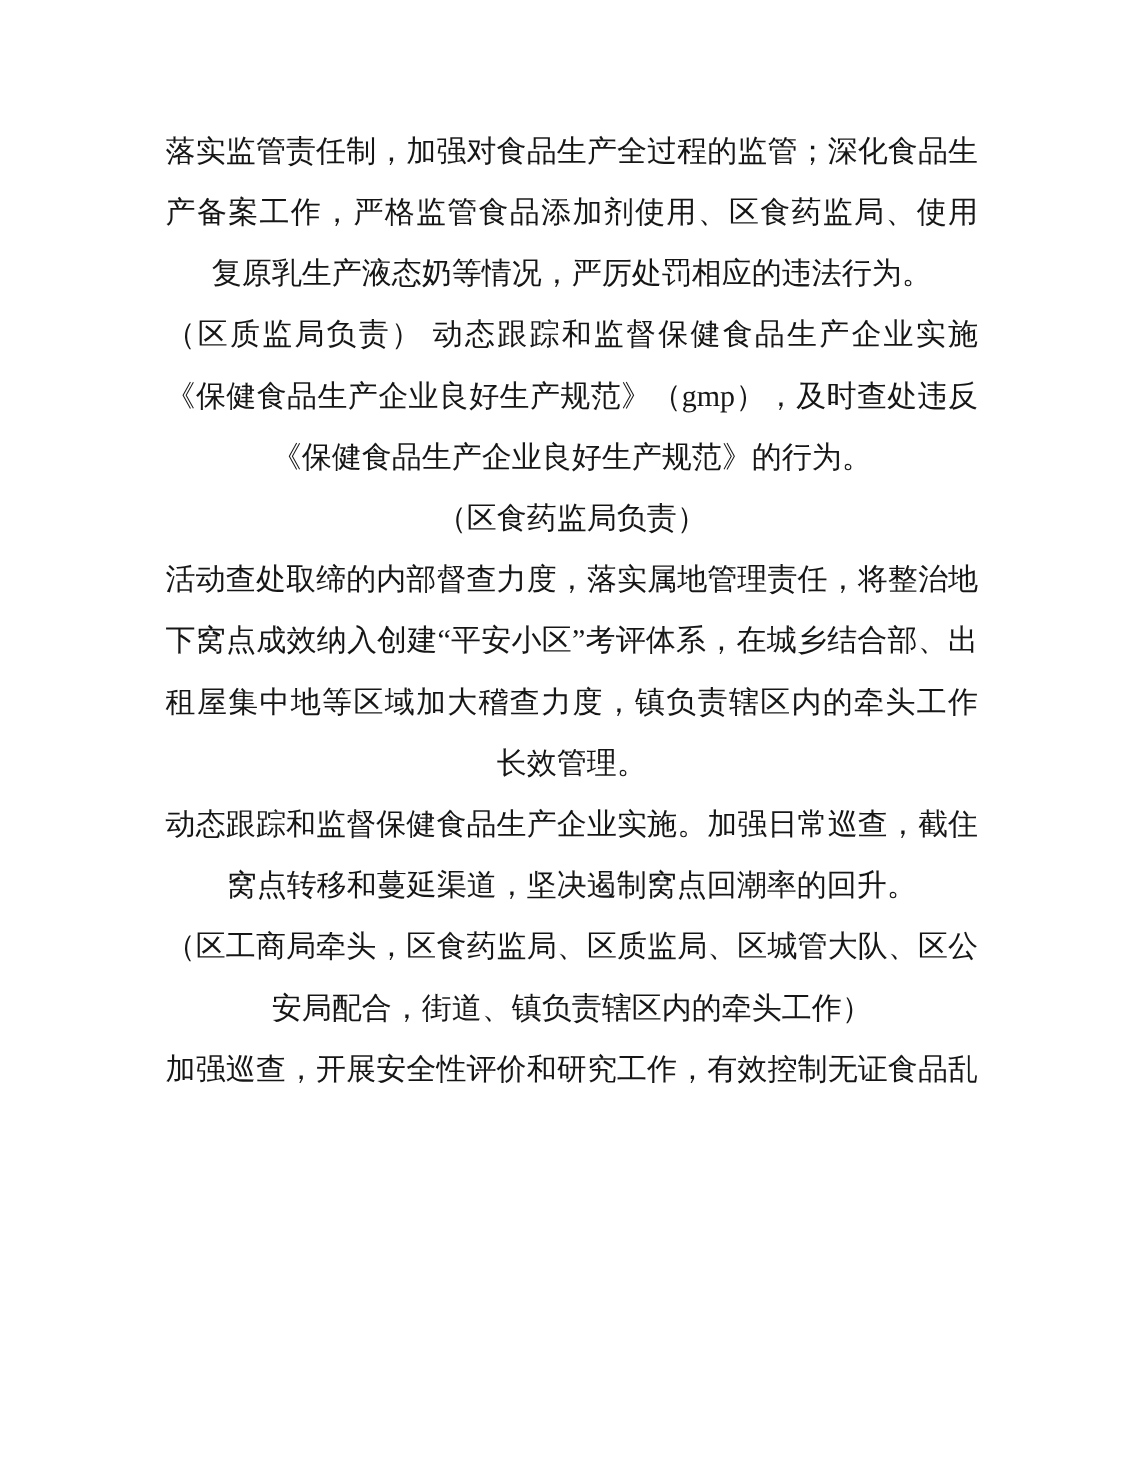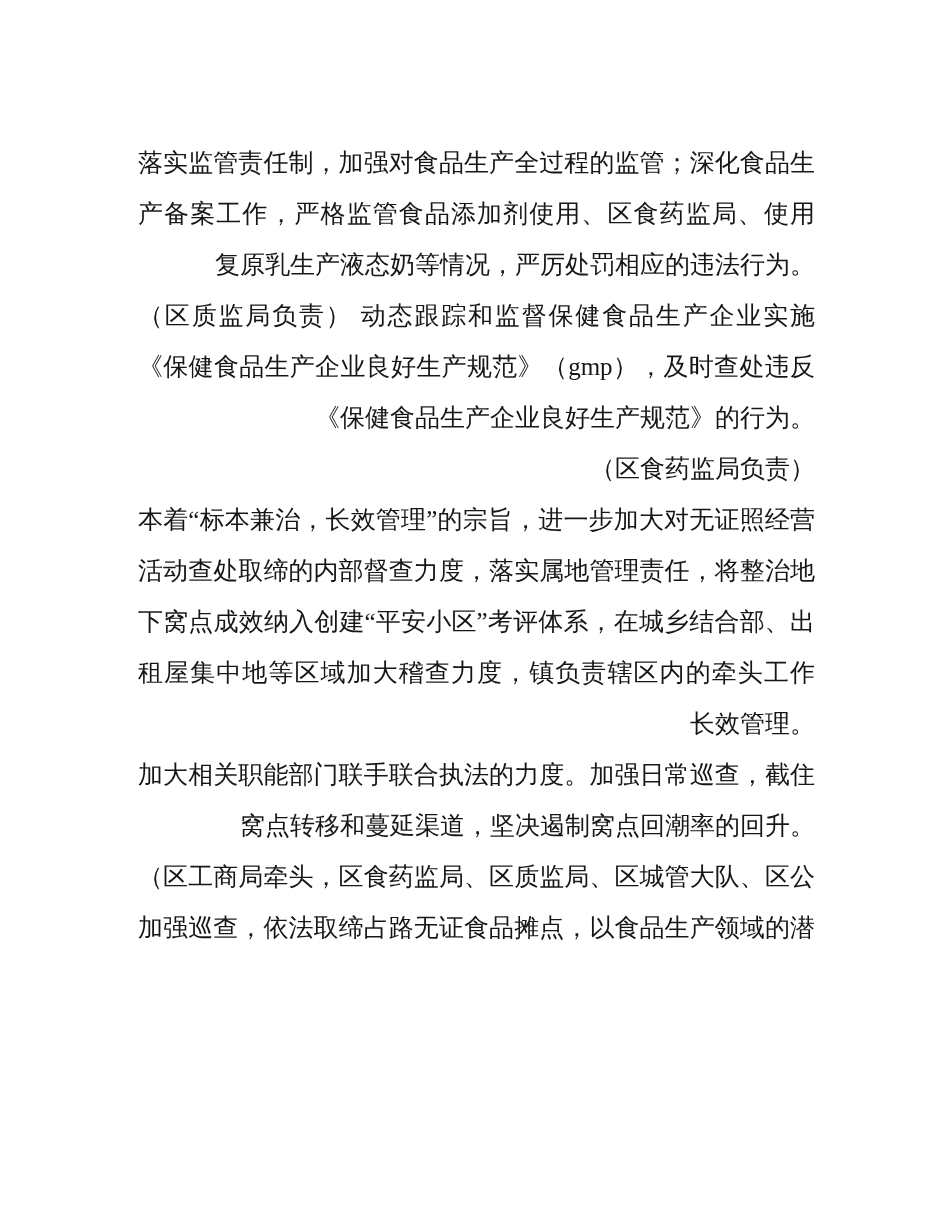--- a/index.html
+++ b/index.html
@@ -10,39 +10,38 @@
     width: 950px;
     height: 1229px;
     background: #ffffff;
     position: relative;
     overflow: hidden;
   }
   .page {
     position: absolute;
     inset: 0;
     background: #ffffff;
-    margin-top: 36px;
   }
   .doc-body {
     position: absolute;
     left: 138px;
     top: 101px;
     width: 677px;
     color: #161616;
     font-family: "Liberation Serif", "DejaVu Serif", serif;
     font-size: 25px;
   }
   .paragraph {
     margin: 0;
     padding: 0;
   }
   .text-line {
     height: 51px;
     line-height: 51px;
-    text-align: right;
+    text-align: center;
     overflow: visible;
   }
   .text-line.fill {
     text-align: justify;
     text-align-last: justify;
     text-justify: inter-character;
   }
 </style>
 </head>
 <body>
@@ -56,30 +55,30 @@
       </div>
       <div class="paragraph">
         <div class="text-line fill">（区质监局负责） 动态跟踪和监督保健食品生产企业实施</div>
         <div class="text-line fill">《保健食品生产企业良好生产规范》（gmp），及时查处违反</div>
         <div class="text-line">《保健食品生产企业良好生产规范》的行为。</div>
       </div>
       <div class="paragraph">
         <div class="text-line">（区食药监局负责）</div>
       </div>
       <div class="paragraph">
-        <div class="text-line fill">本着“标本兼治，长效管理”的宗旨，进一步加大对无证照经营</div>
         <div class="text-line fill">活动查处取缔的内部督查力度，落实属地管理责任，将整治地</div>
         <div class="text-line fill">下窝点成效纳入创建“平安小区”考评体系，在城乡结合部、出</div>
         <div class="text-line fill">租屋集中地等区域加大稽查力度，镇负责辖区内的牵头工作</div>
         <div class="text-line">长效管理。</div>
       </div>
       <div class="paragraph">
-        <div class="text-line fill">加大相关职能部门联手联合执法的力度。加强日常巡查，截住</div>
+        <div class="text-line fill">动态跟踪和监督保健食品生产企业实施。加强日常巡查，截住</div>
         <div class="text-line">窝点转移和蔓延渠道，坚决遏制窝点回潮率的回升。</div>
       </div>
       <div class="paragraph">
         <div class="text-line fill">（区工商局牵头，区食药监局、区质监局、区城管大队、区公</div>
+        <div class="text-line">安局配合，街道、镇负责辖区内的牵头工作）</div>
       </div>
       <div class="paragraph">
-        <div class="text-line fill">加强巡查，依法取缔占路无证食品摊点，以食品生产领域的潜</div>
+        <div class="text-line fill">加强巡查，开展安全性评价和研究工作，有效控制无证食品乱</div>
       </div>
     </div>
 </div>
 
 </body></html>

